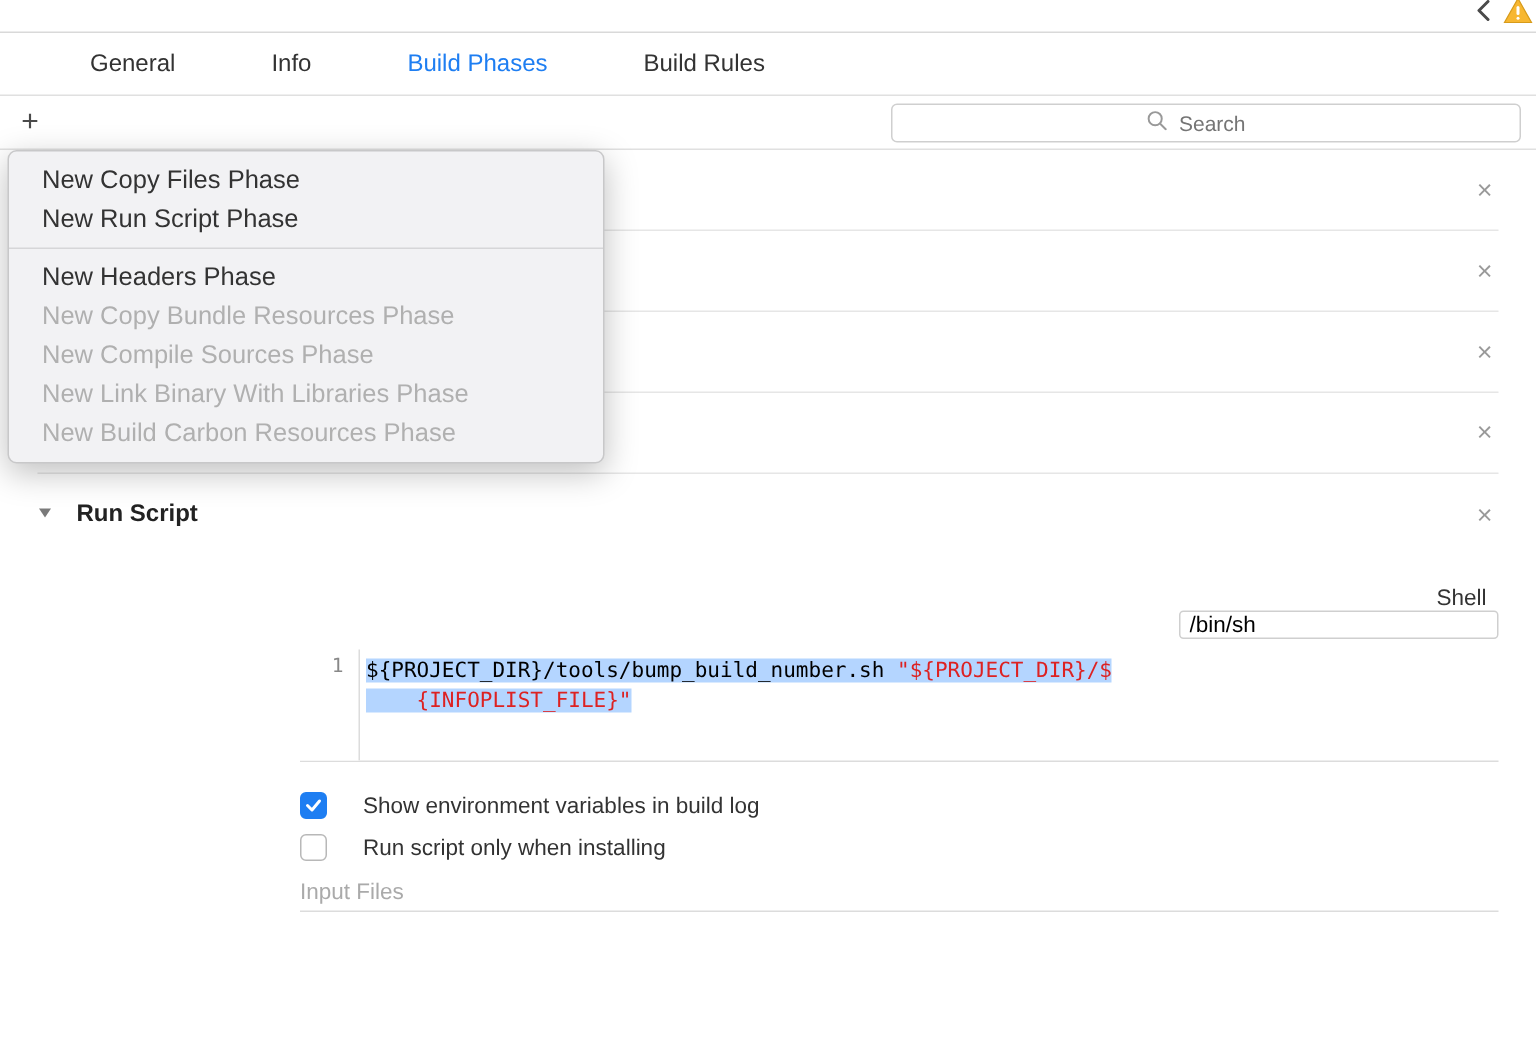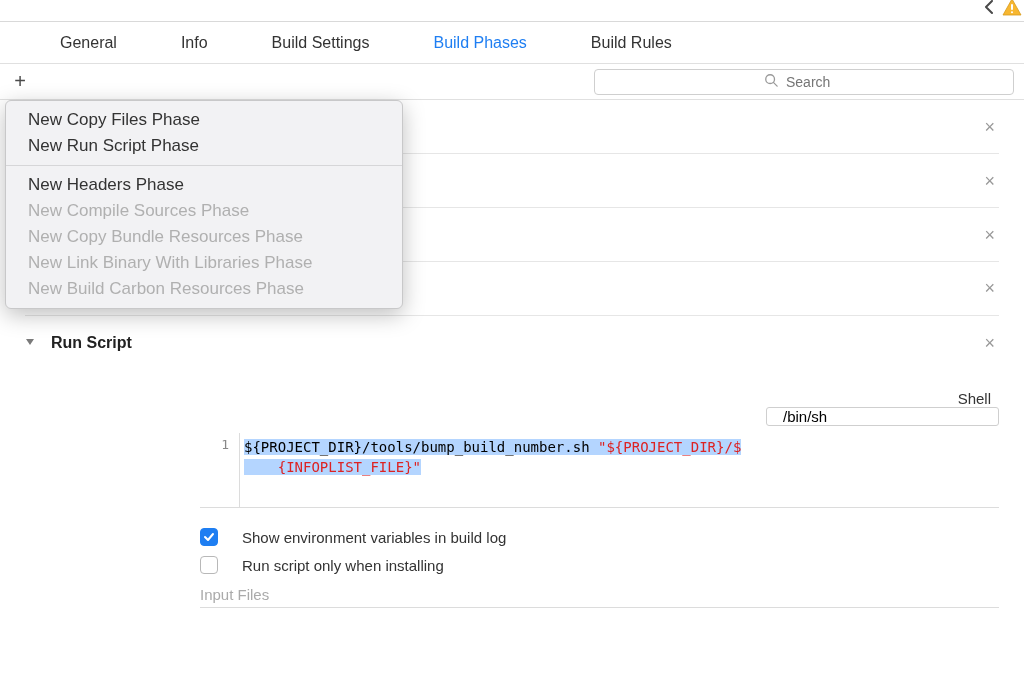--- a/index.html
+++ b/index.html
@@ -139,21 +139,21 @@
     margin-right: 8px;
     font-size: 15px;
     color: #333;
   }
   .shell-line input {
     flex: 1;
     max-width: 740px;
     height: 40px;
     border: 1px solid #cfcfcf;
     border-radius: 3px;
-    padding: 0 16px;
+    padding: 0 6px;
     font-size: 15px;
   }
   .script-editor-wrap {
     display: flex;
     max-width: 800px;
     border-bottom: 1px solid #dcdcdc;
   }
   .gutter {
     width: 40px;
     text-align: right;
@@ -254,21 +254,20 @@
           <rect x="9" y="6" width="2" height="6" rx="1" fill="#fff"></rect>
           <rect x="9" y="13.2" width="2" height="2" rx="1" fill="#fff"></rect>
         </svg>
     </span>
   </div>
 </div>
 
 <div class="tabs">
   <div class="tab">General</div>
   <div class="tab">Info</div>
-  <div class="tab">Build Settings</div>
   <div class="tab active">Build Phases</div>
   <div class="tab">Build Rules</div>
 </div>
 
 <div class="subbar">
   <div class="plus-btn">+</div>
   <div class="search">
     <span>
       <svg viewBox="0 0 16 16">
           <circle cx="7" cy="7" r="5" stroke="#999" stroke-width="1.5" fill="none"></circle>
@@ -277,22 +276,22 @@
     </span>
     <input type="text" placeholder="Search" style="">
   </div>
 </div>
 
 <div class="menu">
   <div class="menu-item">New Copy Files Phase</div>
   <div class="menu-item">New Run Script Phase</div>
   <div class="menu-sep"></div>
   <div class="menu-item">New Headers Phase</div>
+  <div class="menu-item disabled">New Copy Bundle Resources Phase</div>
   <div class="menu-item disabled">New Compile Sources Phase</div>
-  <div class="menu-item disabled">New Copy Bundle Resources Phase</div>
   <div class="menu-item disabled">New Link Binary With Libraries Phase</div>
   <div class="menu-item disabled">New Build Carbon Resources Phase</div>
 </div>
 
 <div class="content">
 
   <div class="spacer-row">
     <span class="remove">×</span>
   </div>
   <div class="spacer-row">

